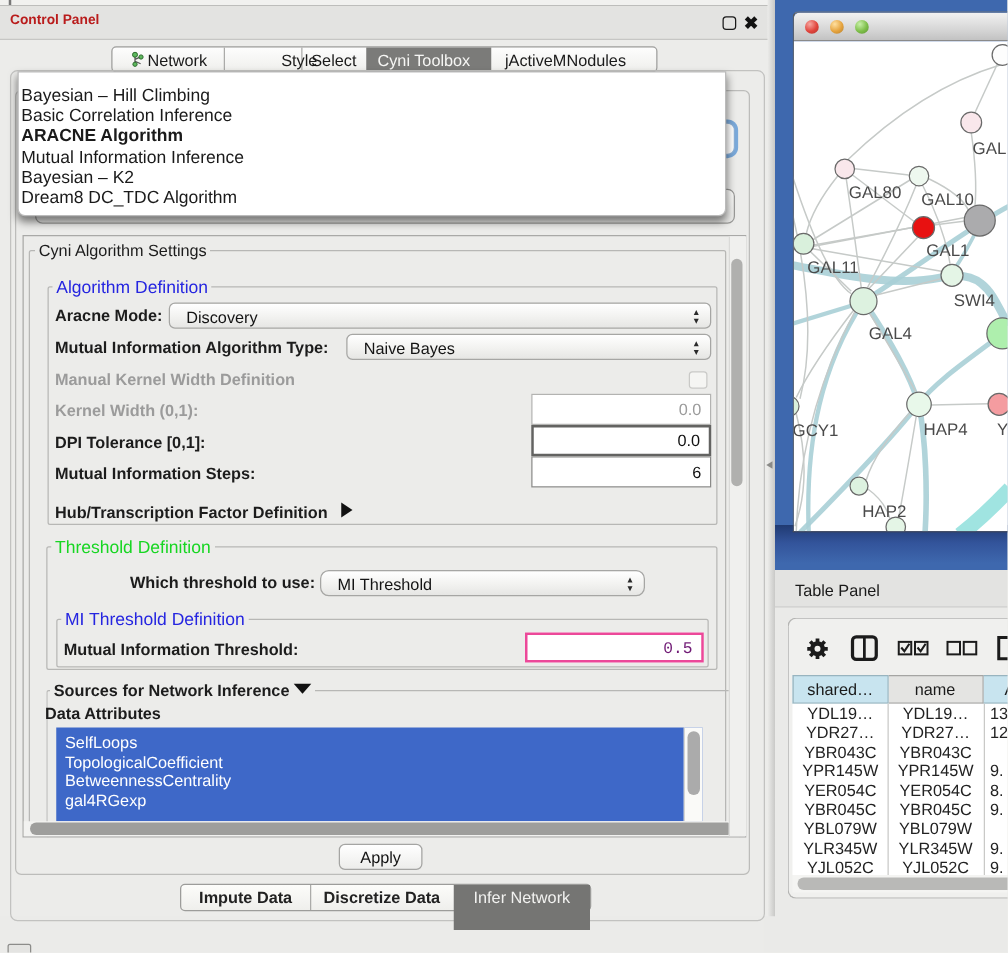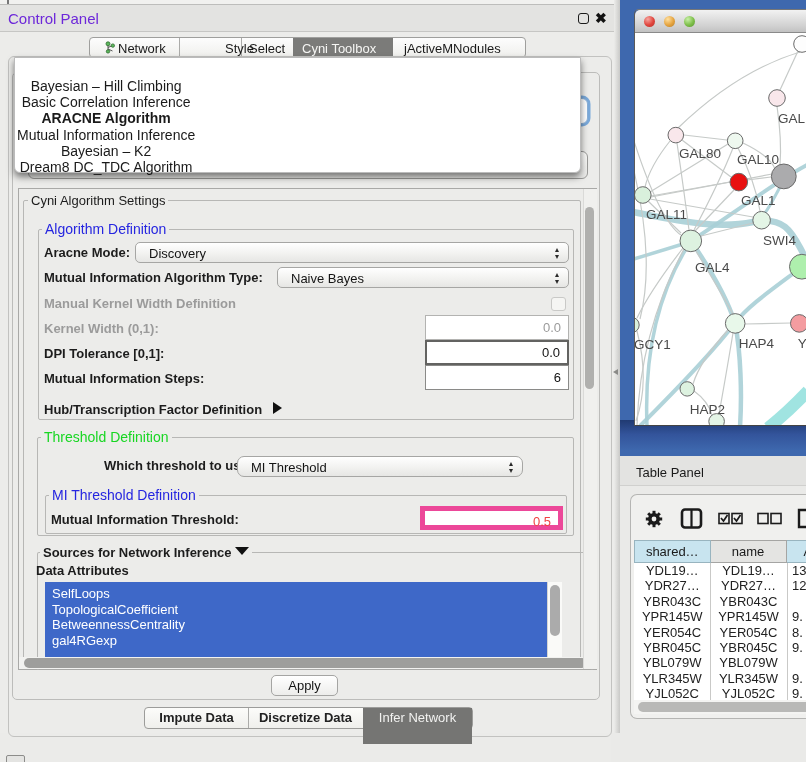--- a/index.html
+++ b/index.html
@@ -149,21 +149,21 @@
     <div class="ab" style="left:152.5px;top:0;width:1px;height:138px;background:#c9c9c7;"></div>
   </div>
   <div class="ab" style="left:3px;top:205px;width:182px;height:14px;background:#f4f4f2;"></div>
   <div class="ab" style="left:7px;top:207px;width:178px;height:10px;background:#b9b9b7;border-radius:5px 0 0 5px;"></div>
 </div>
 
 <div class="ab" id="cpwin" style="left:0;top:0;width:620px;height:733px;background:#ececea;">
   <div class="ab" style="left:0;top:0;width:620px;height:4px;background:#f1f1ef;border-bottom:1px solid #bdbdbb;"></div>
   <div class="ab" style="left:7px;top:0;width:2px;height:4px;background:#777;"></div>
   <div class="ab" style="left:0;top:5px;width:620px;height:26px;background:#e3e3e1;border-bottom:1px solid #c6c6c4;">
-    <div class="ab" style="left:8px;top:5px;font-size:15px;color:#6d28d9;">Control Panel</div>
+    <div class="ab" style="left:8px;top:5px;font-size:11px;color:#b91c1c;font-weight:bold;">Control Panel</div>
     <div class="ab" style="left:578px;top:8px;width:9px;height:9px;border:1.7px solid #1a1a1a;border-radius:3px;"></div>
     <div class="ab" style="left:595px;top:5px;font-size:14px;font-weight:bold;color:#111;">✖</div>
   </div>
   <div class="ab" style="left:614px;top:0;width:6px;height:733px;background:linear-gradient(90deg,#ececea,#c9c9c7);"></div>
 
   <div class="ab" id="tabbar" style="left:89px;top:37px;width:435px;height:19px;border:1px solid #9f9f9d;border-radius:4px;background:linear-gradient(#fdfdfd,#efefec);font-size:13px;color:#1a1a1a;">
     <div class="ab" style="left:0;top:0;width:89px;height:19px;border-right:1px solid #ababa9;">
       <svg class="ab" style="left:14px;top:3px;" width="12" height="13" viewBox="0 0 12 13">
         <path d="M4 3 L4 11 M4 6.5 L8.5 4.5 M4 8 L8.5 10" stroke="#555" stroke-width="1" fill="none"></path>
         <circle cx="4" cy="2.8" r="2" fill="#5cb85c" stroke="#2e6b2e" stroke-width="0.8"></circle>
@@ -231,33 +231,33 @@
     <div class="ab lbl" style="left:25px;top:182px;">Mutual Information Steps:</div>
     <div class="ab field" style="left:406px;top:176px;width:144px;height:25px;border:1px solid #8a8a88;line-height:23px;color:#111;">6</div>
 
     <div class="ab lbl" style="left:25px;top:213px;">Hub/Transcription Factor Definition</div>
     <div class="ab" style="left:254px;top:213px;width:0;height:0;border-top:6px solid transparent;border-bottom:6px solid transparent;border-left:9px solid #111;"></div>
 
     <div class="ab grp" style="left:18px;top:248px;width:537px;height:99px;"></div>
     <div class="ab gtitle" style="left:22px;top:240px;color:#17d622;">Threshold Definition</div>
 
     <div class="ab lbl" style="left:59px;top:269px;margin-left:26px;">Which threshold to use:</div>
-    <div class="ab combo" style="left:218px;top:267px;width:286px;height:21px;border-radius:7px;">
+    <div class="ab combo" style="left:237px;top:267px;width:260px;height:21px;border-radius:7px;">
       <span class="ct" style="line-height:21px;">MI Threshold</span>
       <span class="arrows" style="top:5px;">
           <span class="up"></span>
           <span class="dn"></span>
         </span>
     </div>
 
     <div class="ab grp" style="left:26px;top:306px;width:522px;height:39px;"></div>
     <div class="ab gtitle" style="left:30px;top:298px;color:#2525e0;">MI Threshold Definition</div>
 
     <div class="ab lbl" style="left:32px;top:323px;">Mutual Information Threshold:</div>
-    <div class="ab field" style="left:401px;top:317px;width:143px;height:24px;border:5px solid #ec4899;line-height:22px;color:#ef4444;">0.5</div>
+    <div class="ab field" style="left:401px;top:317px;width:143px;height:24px;border:2px solid #ec4899;line-height:22px;color:#701a75;font-family:Liberation Mono, monospace;">0.5</div>
 
     <div class="ab grp" style="left:18px;top:363px;width:556px;height:118px;border-bottom:none;"></div>
     <div class="ab gtitle" style="left:21px;top:356px;font-size:13px;color:#1c1c1c;font-weight:bold;">Sources for Network Inference <span style="display:inline-block;vertical-align:2px;width:0;height:0;border-left:7px solid transparent;border-right:7px solid transparent;border-top:8px solid #111;"></span></div>
 
     <div class="ab lbl" style="left:17px;top:374px;">Data Attributes</div>
 
     <div class="ab" style="left:26px;top:393px;width:517px;height:75px;background:#3e68c8;color:#fff;font-size:13px;">
       <div style="padding:4px 0 0 7px;line-height:15.6px;">SelfLoops<br>TopologicalCoefficient<br>BetweennessCentrality<br>gal4RGexp</div>
     </div>
     <div class="ab" style="left:528px;top:393px;width:15px;height:75px;background:#fafaf8;border-left:1px solid #d5d5d3;box-sizing:border-box;"></div>
@@ -272,19 +272,19 @@
 
   <div class="ab" style="left:271px;top:675px;width:67px;height:21px;background:linear-gradient(#ffffff,#ededeb);border:1px solid #a5a5a3;border-radius:5px;box-sizing:border-box;text-align:center;font-size:13px;color:#141414;line-height:19px;">Apply</div>
 
   <div class="ab" style="left:144px;top:707px;width:329px;height:22px;border:1px solid #9c9c9a;border-radius:4px;background:linear-gradient(#fcfcfa,#efefec);font-size:13px;font-weight:bold;color:#222;box-sizing:border-box;">
     <div class="ab" style="left:0;top:0;width:103px;height:20px;border-right:1px solid #ababa9;text-align:center;line-height:20px;">Impute Data</div>
     <div class="ab" style="left:103px;top:0;width:115px;height:20px;text-align:center;line-height:20px;">Discretize Data</div>
     <div class="ab" style="left:218px;top:0;width:109px;height:36px;background:#757573;color:#f2f2f0;font-weight:normal;text-align:center;line-height:20px;">Infer Network</div>
   </div>
 
   <div class="ab" id="popup" style="left:14px;top:57px;width:567px;height:116px;background:#fff;border:1px solid #bbb;border-radius:0 0 6px 6px;box-shadow:0 4px 7px rgba(0,0,0,0.5);box-sizing:border-box;font-size:14px;color:#1a1a1a;">
-    <div class="ab" style="left:2px;top:20px;line-height:16.2px;white-space:nowrap;text-align:center;">Bayesian – Hill Climbing<br>Basic Correlation Inference<br><b>ARACNE Algorithm</b><br>Mutual Information Inference<br>Bayesian – K2<br>Dream8 DC_TDC Algorithm</div>
+    <div class="ab" style="left:2px;top:10px;line-height:16.2px;white-space:nowrap;">Bayesian – Hill Climbing<br>Basic Correlation Inference<br><b>ARACNE Algorithm</b><br>Mutual Information Inference<br>Bayesian – K2<br>Dream8 DC_TDC Algorithm</div>
   </div>
 </div>
 
 <div class="ab" style="left:613px;top:369px;width:0;height:0;border-top:3.5px solid transparent;border-bottom:3.5px solid transparent;border-right:5px solid #8a8a88;"></div>
 
 <div class="ab" style="left:6px;top:755px;width:17px;height:12px;border:1.5px solid #8c8c8a;border-radius:2px;background:#e4e4e2;"></div>
 
 </body></html>

